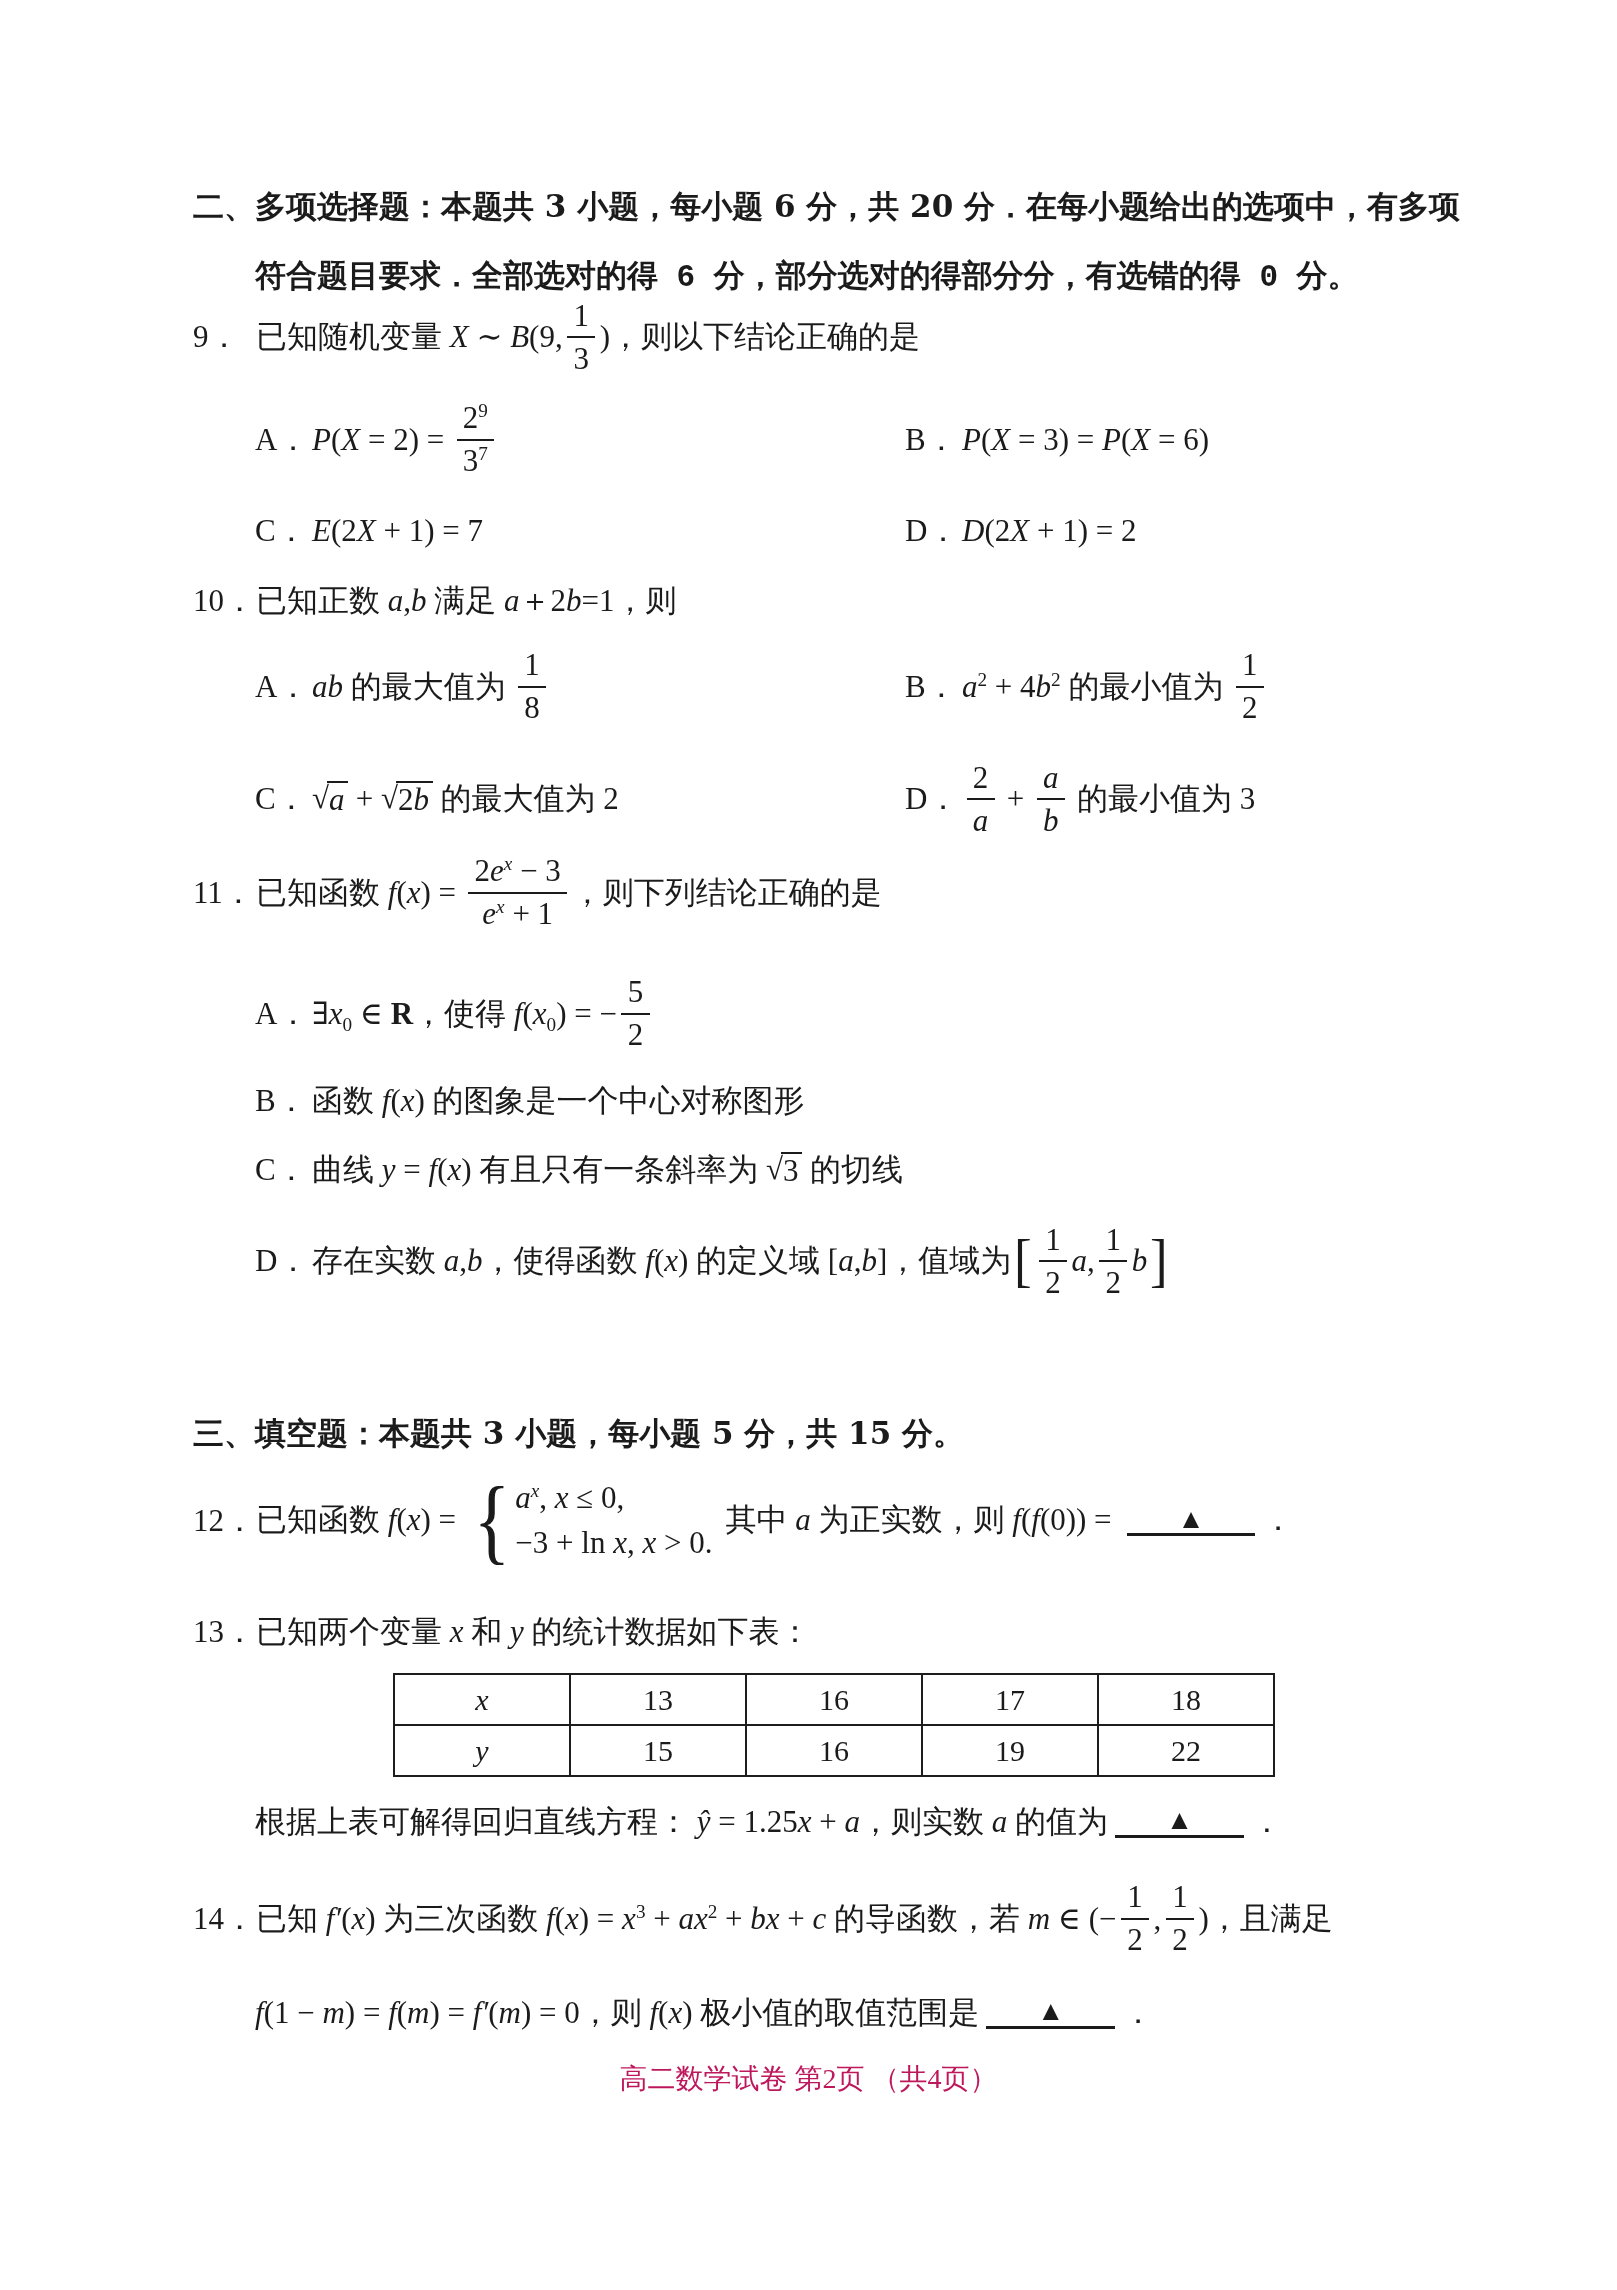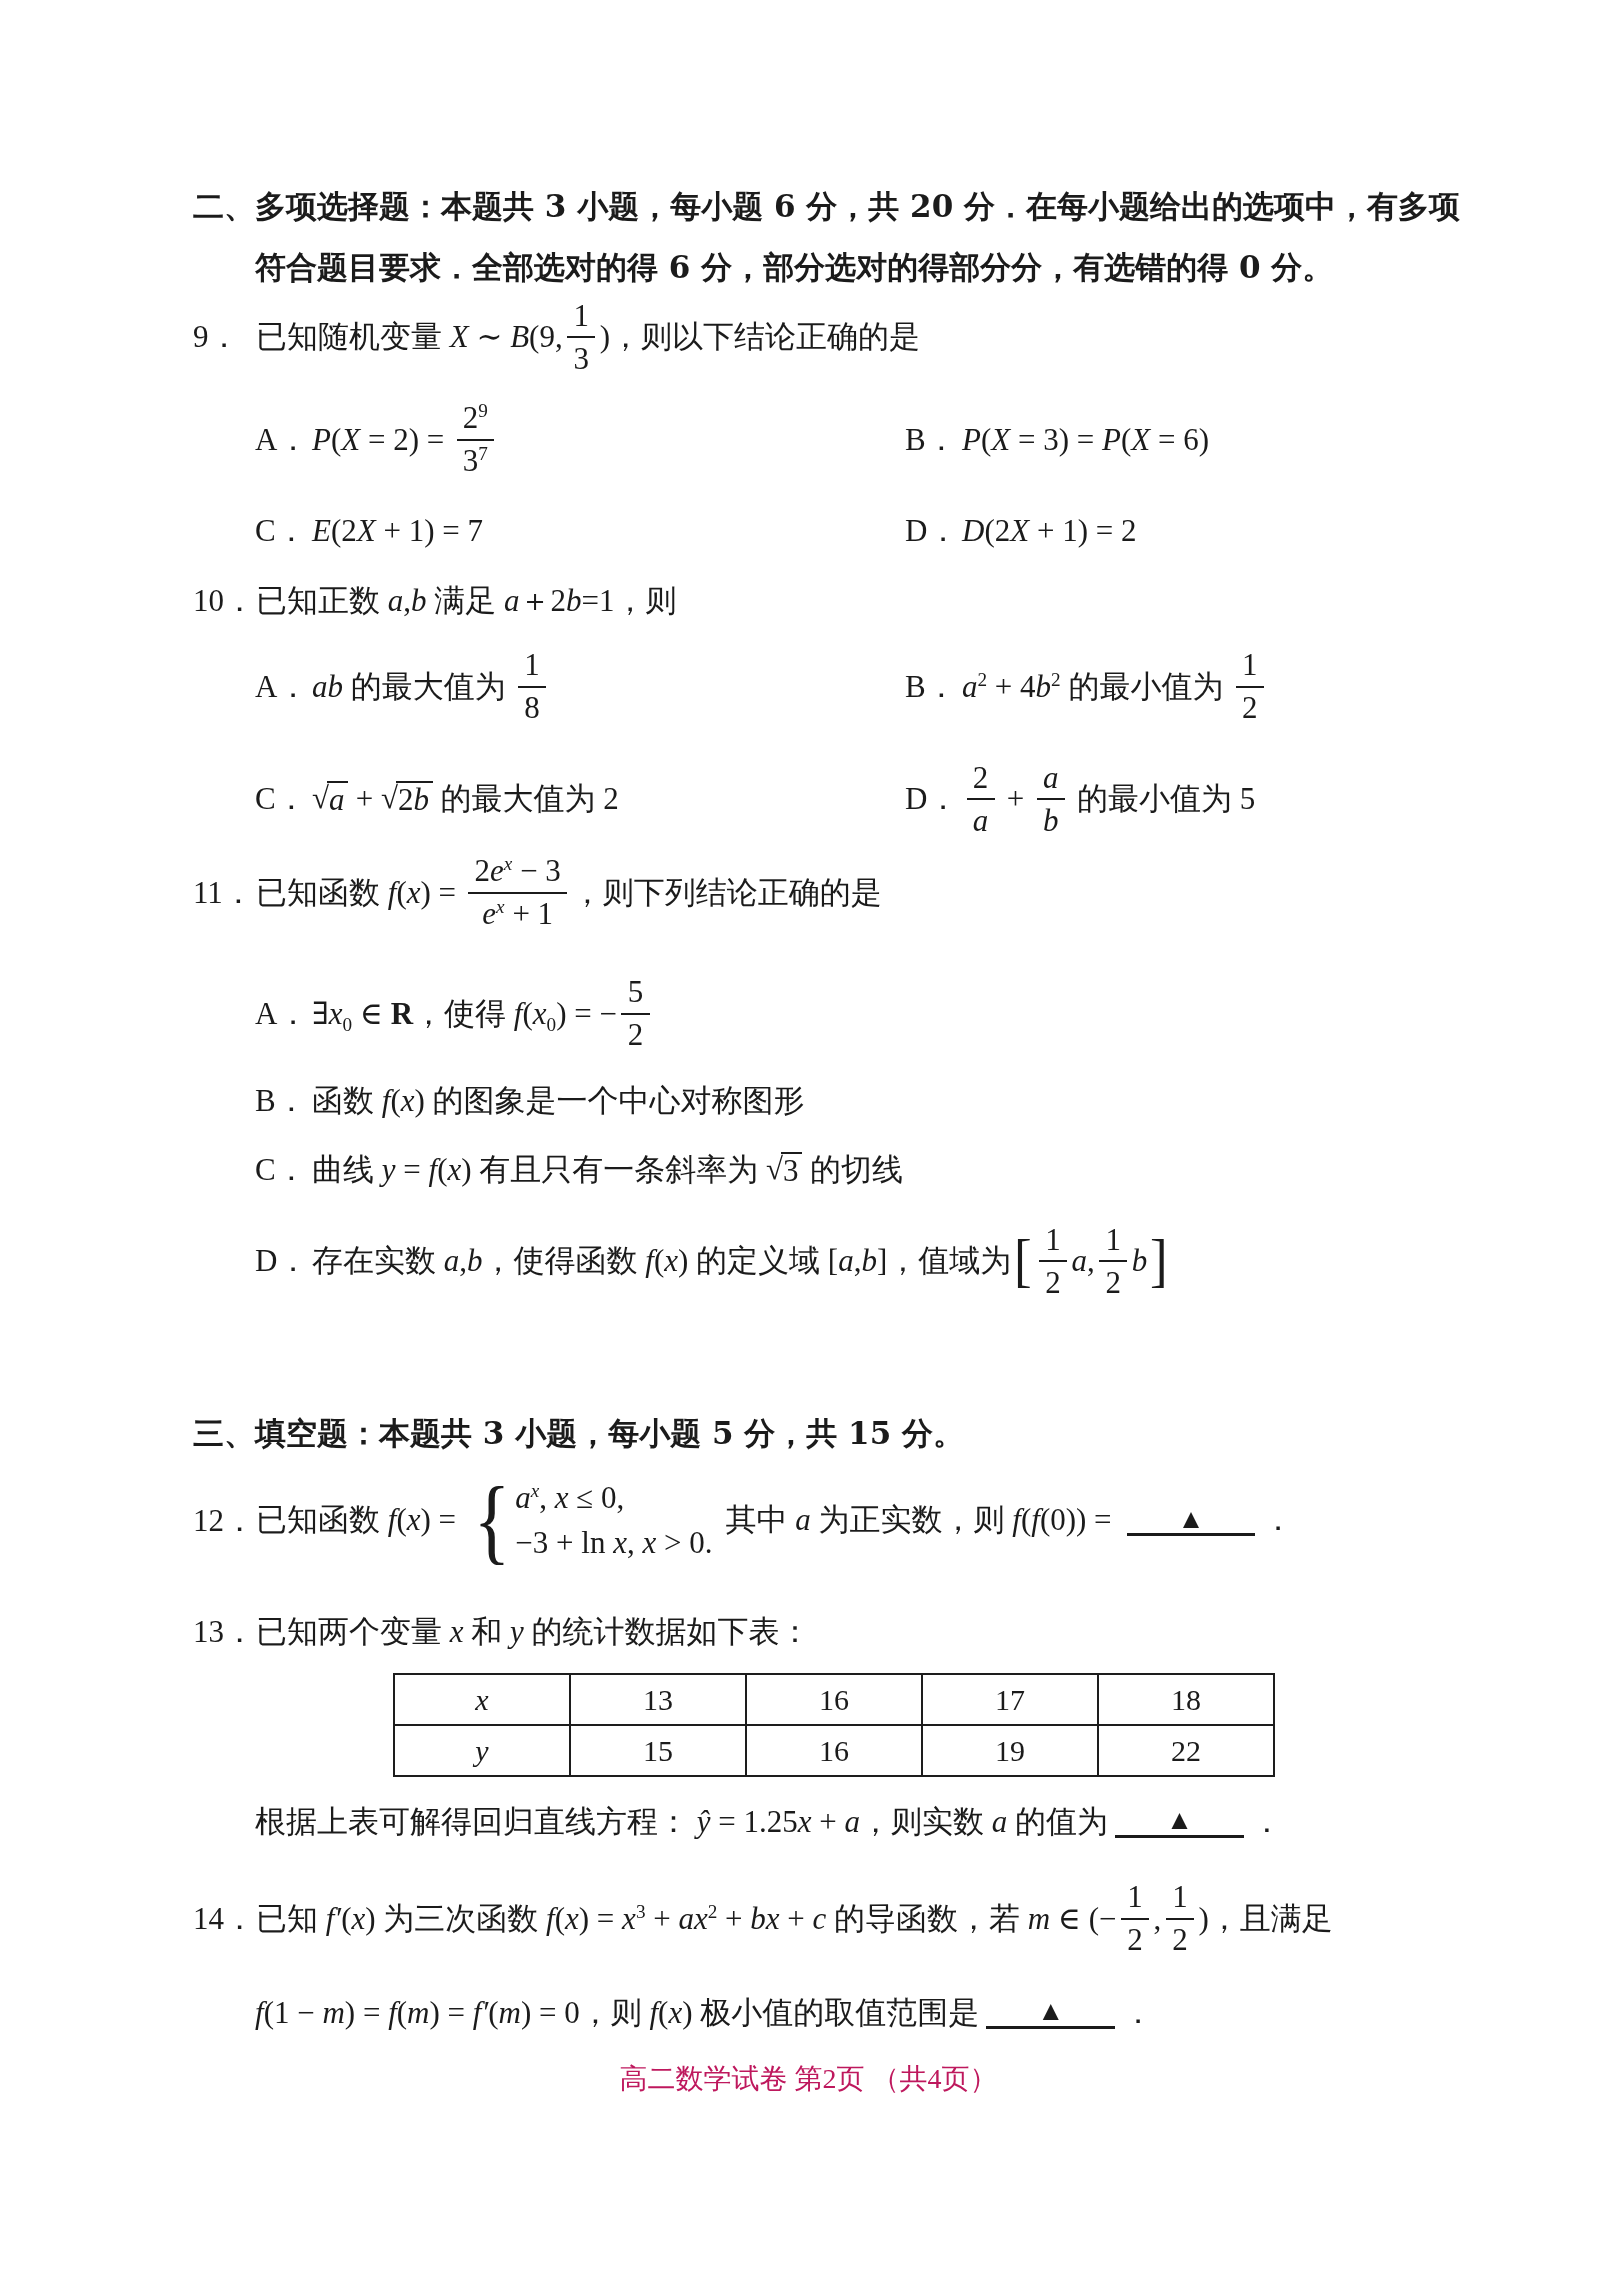--- a/index.html
+++ b/index.html
@@ -49,21 +49,21 @@
              text-align:center;vertical-align:middle;font-size:30px;padding:0;}
   .mi{font-style:italic;}
   .footer{position:absolute;left:0;width:100%;text-align:center;font-size:28px;color:#be185d;}
 </style>
 </head>
 <body>
 
 <div class="page">
 
   <div class="abs line bold" style="top:186px;left:193px;">二、多项选择题：本题共 3 小题，每小题 6 分，共 20 分．在每小题给出的选项中，有多项</div>
-  <div class="abs line bold" style="top:247px;left:255px;">符合题目要求．全部选对的得 6 分，部分选对的得部分分，有选错的得 0 分。</div>
+  <div class="abs line bold" style="top:255px;left:255px;font-family:Liberation Mono, monospace;">符合题目要求．全部选对的得 6 分，部分选对的得部分分，有选错的得 0 分。</div>
 
   <div class="stem" style="top:296px;left:193px;min-height:82px;">
     <span class="qnum">9．</span>
     <span class="mline">
         <span class="mt">已知随机变量 <i>X</i> ∼ <i>B</i>(9,</span>
         <span class="frac">
           <span class="num">1</span>
           <span class="den">3</span>
         </span>
         <span class="mt">)，则以下结论正确的是</span>
@@ -138,21 +138,21 @@
     <span class="mline">
         <span class="frac">
           <span class="num">2</span>
           <span class="den"><i>a</i></span>
         </span>
         <span class="mt"> + </span>
         <span class="frac">
           <span class="num"><i>a</i></span>
           <span class="den"><i>b</i></span>
         </span>
-        <span class="mt"> 的最小值为 5</span>
+        <span class="mt"> 的最小值为 3</span>
       </span>
   </div>
 
   <div class="stem" style="top:838px;left:193px;min-height:109px;">
     <span class="qnum">11．</span>
     <span class="mline">
         <span class="mt">已知函数 <i>f</i>(<i>x</i>) = </span>
         <span class="frac">
           <span class="num">2<i>e</i><sup><i>x</i></sup> − 3</span>
           <span class="den"><i>e</i><sup><i>x</i></sup> + 1</span>

